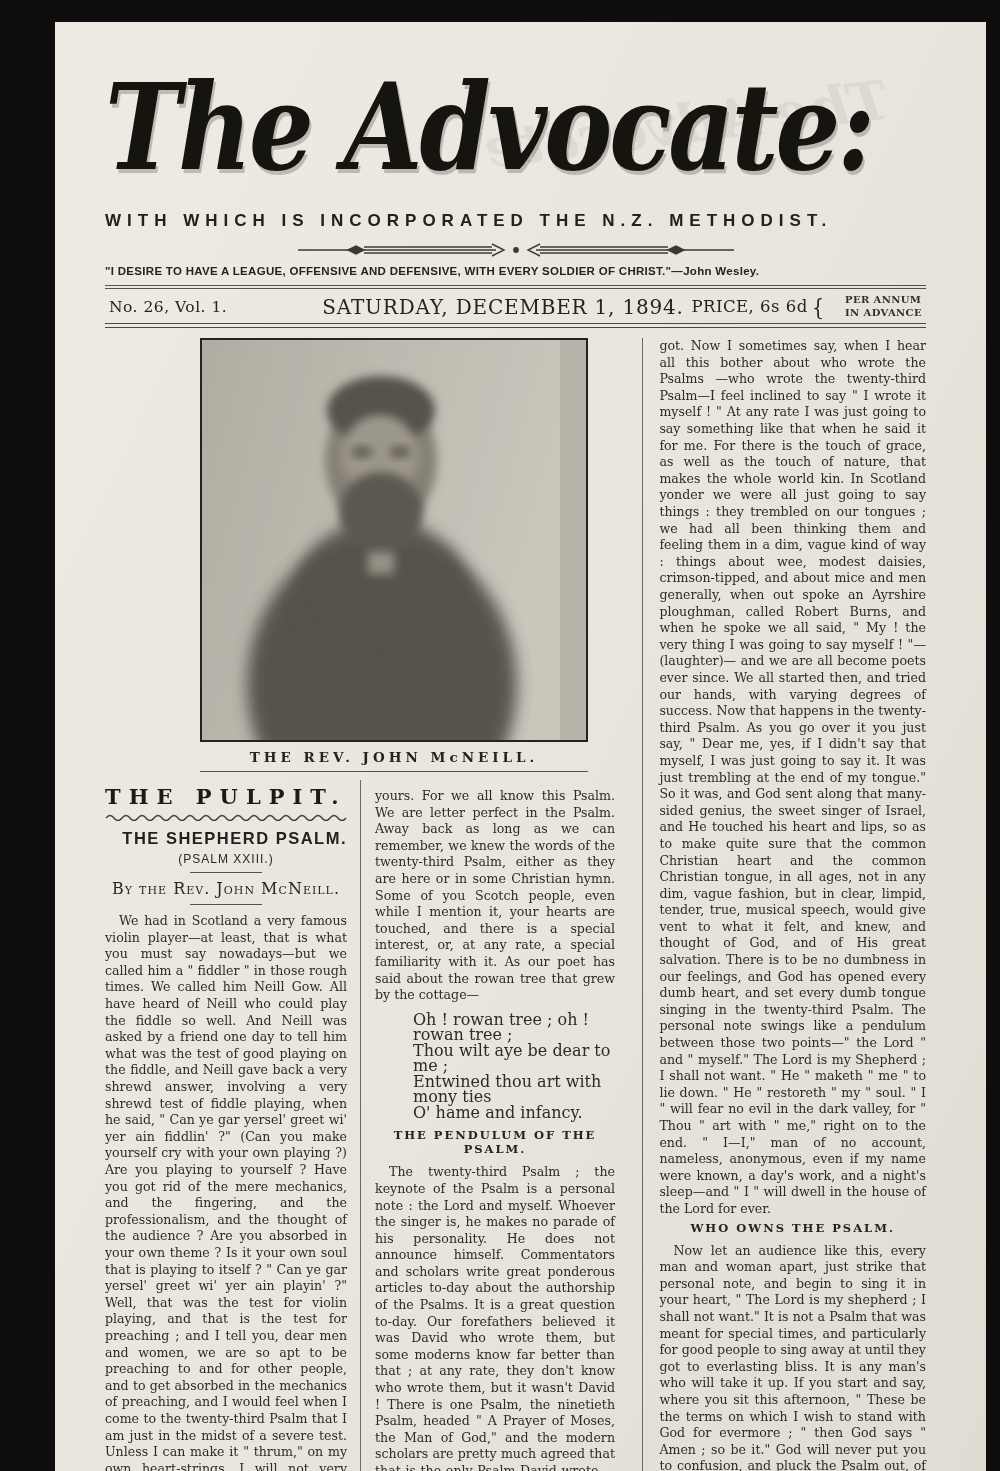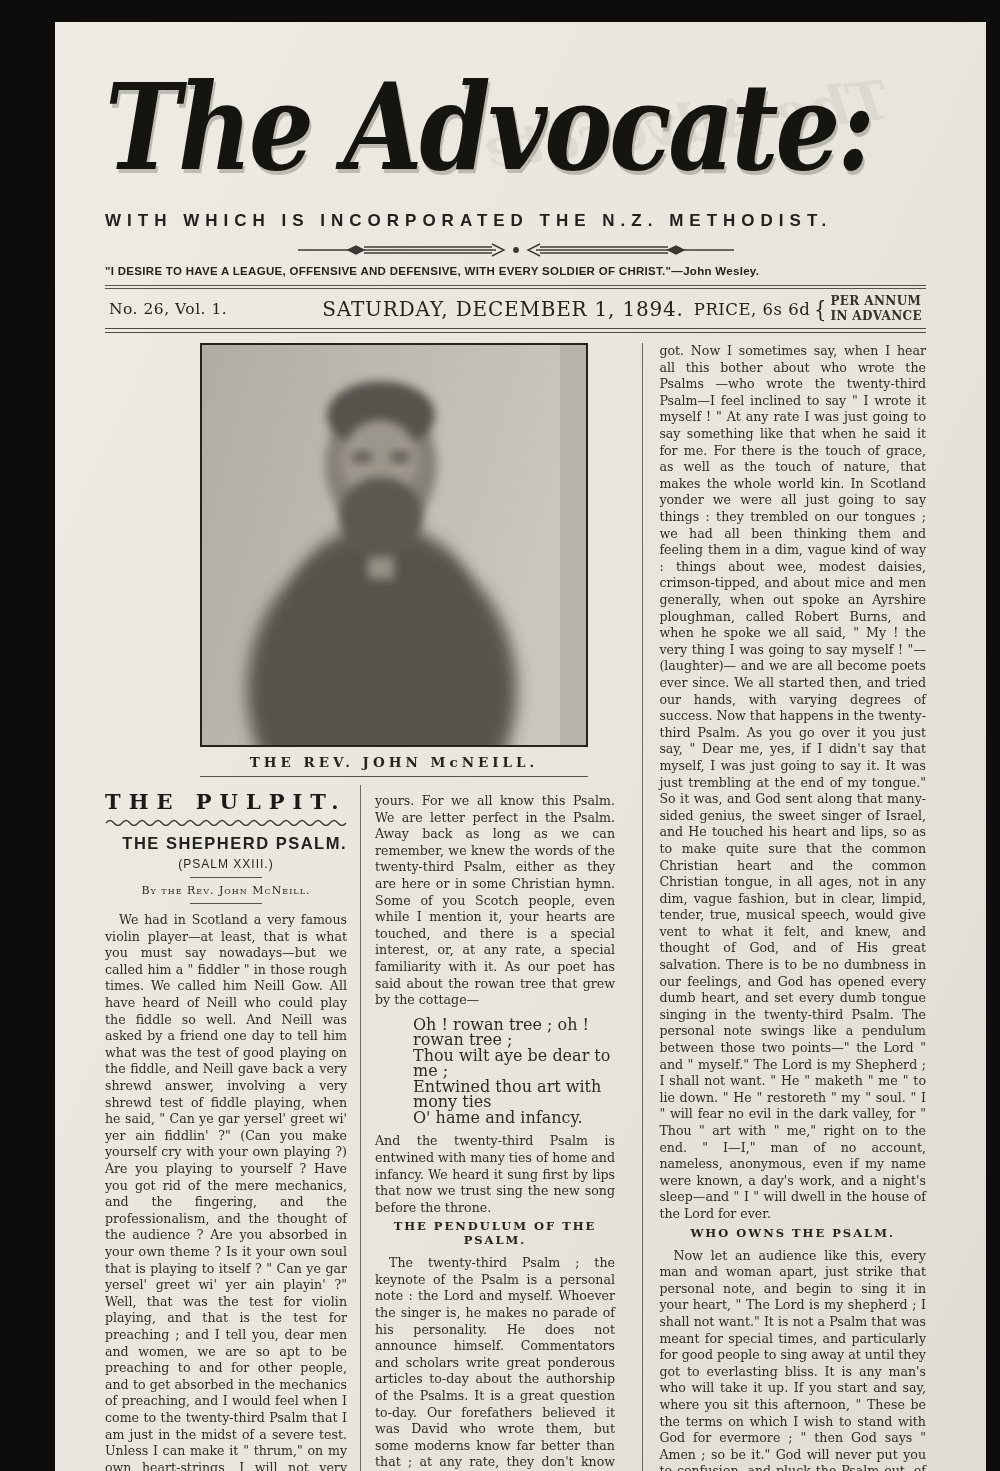--- a/index.html
+++ b/index.html
@@ -51,21 +51,21 @@
   .rule-thin{ border-top:1px solid #55524c; height:2px; border-bottom:1px solid #55524c; }
   .dateline{
     display:flex; align-items:center; justify-content:space-between;
     padding:5px 4px 4px 4px; font-size:15.5px; color:#26231f;
   }
   .dateline .issue{ width:210px; text-align:left; letter-spacing:.5px; }
   .dateline .date{ flex:1; text-align:center; font-size:20px; letter-spacing:.8px; font-weight:500; }
   .price-wrap{ width:235px; display:flex; justify-content:flex-end; align-items:center; gap:4px; }
   .price-main{ font-size:16.5px; letter-spacing:.5px; font-weight:500; }
   .price-brace{ font-size:19px; font-weight:400; transform:scaleY(1.15); }
-  .price-note{ font-size:12px; line-height:1.25; letter-spacing:.4px; font-weight:700; color:#33302b; }
+  .price-note{ font-size:10px; line-height:1.25; letter-spacing:.4px; font-weight:700; color:#33302b;margin-left:17px; }
   
   .main-row{ display:flex; margin-top:10px; }
   .left-part{ width:540px; box-sizing:border-box; }
   .right-col{
     width:290px; box-sizing:border-box;
     border-left:1px solid #6d6963; padding-left:16px; margin-left:10px;
   }
   
   .photo-block{ width:388px; margin-left:95px; }
   .photo-frame{ border:2px solid #26231e; background:#b7b3a9; }
@@ -88,21 +88,21 @@
     text-align:right; font-family:"Liberation Sans", sans-serif;
     font-weight:700; font-size:16.5px; letter-spacing:1.5px; color:#23211d;
     margin-top:6px;
   }
   .article-sub{
     text-align:center; font-family:"Liberation Sans", sans-serif;
     font-size:12px; letter-spacing:1px; color:#2a2723; margin-top:4px;
   }
   .mini-rule{ width:72px; border-top:1px solid #55524c; margin:6px auto; }
   .byline{
-    text-align:center; font-variant:small-caps; font-size:11px;
+    text-align:center; font-variant:small-caps; font-size:16px;
     letter-spacing:1px; color:#2a2723; margin-top:4px;
   }
   
   .body-text{
     font-size:12.6px; line-height:16.6px; text-align:justify;
     color:#2e2b27; margin-top:8px;
   }
   .body-text.indent{ text-indent:14px; }
   .body-text.noindent{ text-indent:0; }
   .verse{
@@ -213,21 +213,20 @@
         </div>
 
         <div class="col col-mid">
           <div class="body-text noindent">yours.  For we all know this Psalm.  We are letter perfect in the Psalm.  Away back as long as we can remember, we knew the words of the twenty-third Psalm, either as they are here or in some Christian hymn.  Some of you Scotch people, even while I mention it, your hearts are touched, and there is a special interest, or, at any rate, a special familiarity with it.  As our poet has said about the rowan tree that grew by the cottage—</div>
           <div class="verse">
             <div>Oh ! rowan tree ; oh ! rowan tree ;</div>
             <div>Thou wilt aye be dear to me ;</div>
             <div>Entwined thou art with mony ties</div>
             <div>O' hame and infancy.</div>
           </div>
-          <div class="body-text noindent" style="margin-top:0;">And the twenty-third Psalm is entwined with many ties of home and infancy.  We heard it sung first by lips that now we trust sing the new song before the throne.</div>
           <div class="subhead">THE PENDULUM OF THE PSALM.</div>
           <div class="body-text indent">The twenty-third Psalm ; the keynote of the Psalm is a personal note : the Lord and myself.  Whoever the singer is, he makes no parade of his personality.  He does not announce himself.  Commentators and scholars write great ponderous articles to-day about the authorship of the Psalms.  It is a great question to-day.  Our forefathers believed it was David who wrote them, but some moderns know far better than that ; at any rate, they don't know who wrote them, but it wasn't David !  There is one Psalm, the ninetieth Psalm, headed " A Prayer of Moses, the Man of God," and the modern scholars are pretty much agreed that that is the only Psalm David wrote.—(Laughter.)  That's a way they've</div>
         </div>
 
       </div>
     </div>
 
     <div class="right-col">
       <div class="body-text noindent" style="margin-top:0;">got.  Now I sometimes say, when I hear all this bother about who wrote the Psalms —who wrote the twenty-third Psalm—I feel inclined to say " I wrote it myself ! " At any rate I was just going to say something like that when he said it for me.  For there is the touch of grace, as well as the touch of nature, that makes the whole world kin.  In Scotland yonder we were all just going to say things : they trembled on our tongues ; we had all been thinking them and feeling them in a dim, vague kind of way : things about wee, modest daisies, crimson-tipped, and about mice and men generally, when out spoke an Ayrshire ploughman, called Robert Burns, and when he spoke we all said, " My !  the very thing I was going to say myself ! "—(laughter)— and we are all become poets ever since.  We all started then, and tried our hands, with varying degrees of success.  Now that happens in the twenty-third Psalm.  As you go over it you just say, " Dear me, yes, if I didn't say that myself, I was just going to say it.  It was just trembling at the end of my tongue."  So it was, and God sent along that many-sided genius, the sweet singer of Israel, and He touched his heart and lips, so as to make quite sure that the common Christian heart and the common Christian tongue, in all ages, not in any dim, vague fashion, but in clear, limpid, tender, true, musical speech, would give vent to what it felt, and knew, and thought of God, and of His great salvation.  There is to be no dumbness in our feelings, and God has opened every dumb heart, and set every dumb tongue singing in the twenty-third Psalm.  The personal note swings like a pendulum between those two points—" the Lord " and " myself."  The Lord is my Shepherd ;  I shall not want.  " He " maketh " me " to lie down.  " He " restoreth " my " soul.  " I " will fear no evil in the dark valley, for " Thou " art with " me," right on to the end.  " I—I," man of no account, nameless, anonymous, even if my name were known, a day's work, and a night's sleep—and " I " will dwell in the house of the Lord for ever.</div>
       <div class="subhead">WHO OWNS THE PSALM.</div>

